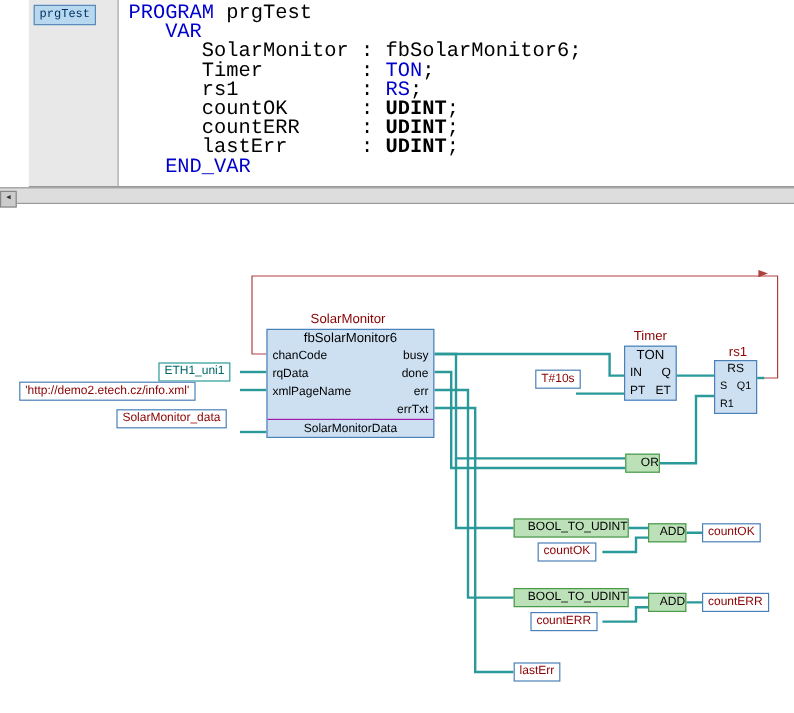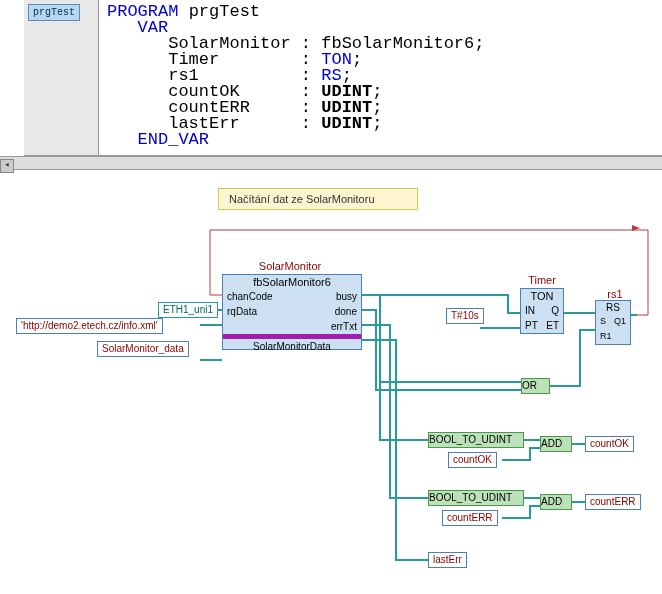--- a/index.html
+++ b/index.html
@@ -94,21 +94,21 @@
     font-size: 10px;
     padding: 1px 4px;
     height: 16px;
     line-height: 12px;
   }
   .io-label.teal { color: #006666; border-color: #2a9999; }
   .small-block {
     position: absolute;
     background: #bce0b8;
     border: 1px solid #4a9a4a;
-    text-align: left;
+    text-align: right;
     font-size: 10px;
     color: #000;
     height: 16px;
     line-height: 14px;
   }
   svg.wires { position: absolute; top: 0; left: 0; width: 662px; height: 424px; pointer-events: none; }
   .wire-teal { stroke: #2a9999; stroke-width: 2; fill: none; }
   .wire-red { stroke: #b04040; stroke-width: 1; fill: none; }
 </style>
 </head>
@@ -170,41 +170,44 @@
 
     <path class="wire-teal" d="M 502 348 L 530 348 L 530 336 L 540 336"></path>
 
     <path class="wire-teal" d="M 572 332 L 585 332"></path>
 
     <path class="wire-teal" d="M 362 170 L 396 170 L 396 390 L 428 390"></path>
 
     <path class="wire-teal" d="M 630 145 L 637 145"></path>
   </svg>
 
-  <div class="comment-box" style="left:218px; top:18px; width:200px;">Načítání dat ze SolarMonitoru</div>
 
   <div class="inst-name" style="left:240px; top:90px; width:100px;">SolarMonitor</div>
   <div class="fb-box" style="left:222px; top:104px; width:140px;">
     <div class="fb-header">fbSolarMonitor6</div>
     <div class="fb-row">
         <span>chanCode</span>
         <span>busy</span>
       </div>
     <div class="fb-row">
         <span>rqData</span>
         <span>done</span>
       </div>
     <div class="fb-row">
+        <span>xmlPageName</span>
+        <span>err</span>
+      </div>
+    <div class="fb-row">
         <span></span>
         <span>errTxt</span>
       </div>
-    <div class="fb-row-center" style="border-top:5px solid #a21caf">SolarMonitorData</div>
-  </div>
-
-  <div class="io-label teal" style="left:158px; top:132px;">ETH1_uni1</div>
+    <div class="fb-row-center" style="border-top:1px solid #a21caf">SolarMonitorData</div>
+  </div>
+
+  <div class="io-label teal" style="left:132px; top:132px;">ETH1_uni1</div>
   <div class="io-label" style="left:16px; top:148px;">'http://demo2.etech.cz/info.xml'</div>
   <div class="io-label" style="left:97px; top:171px;">SolarMonitor_data</div>
 
   <div class="inst-name" style="left:522px; top:104px; width:40px;">Timer</div>
   <div class="fb-box" style="left:520px; top:118px; width:44px;">
     <div class="fb-header">TON</div>
     <div class="fb-row">
         <span>IN</span>
         <span>Q</span>
       </div>

